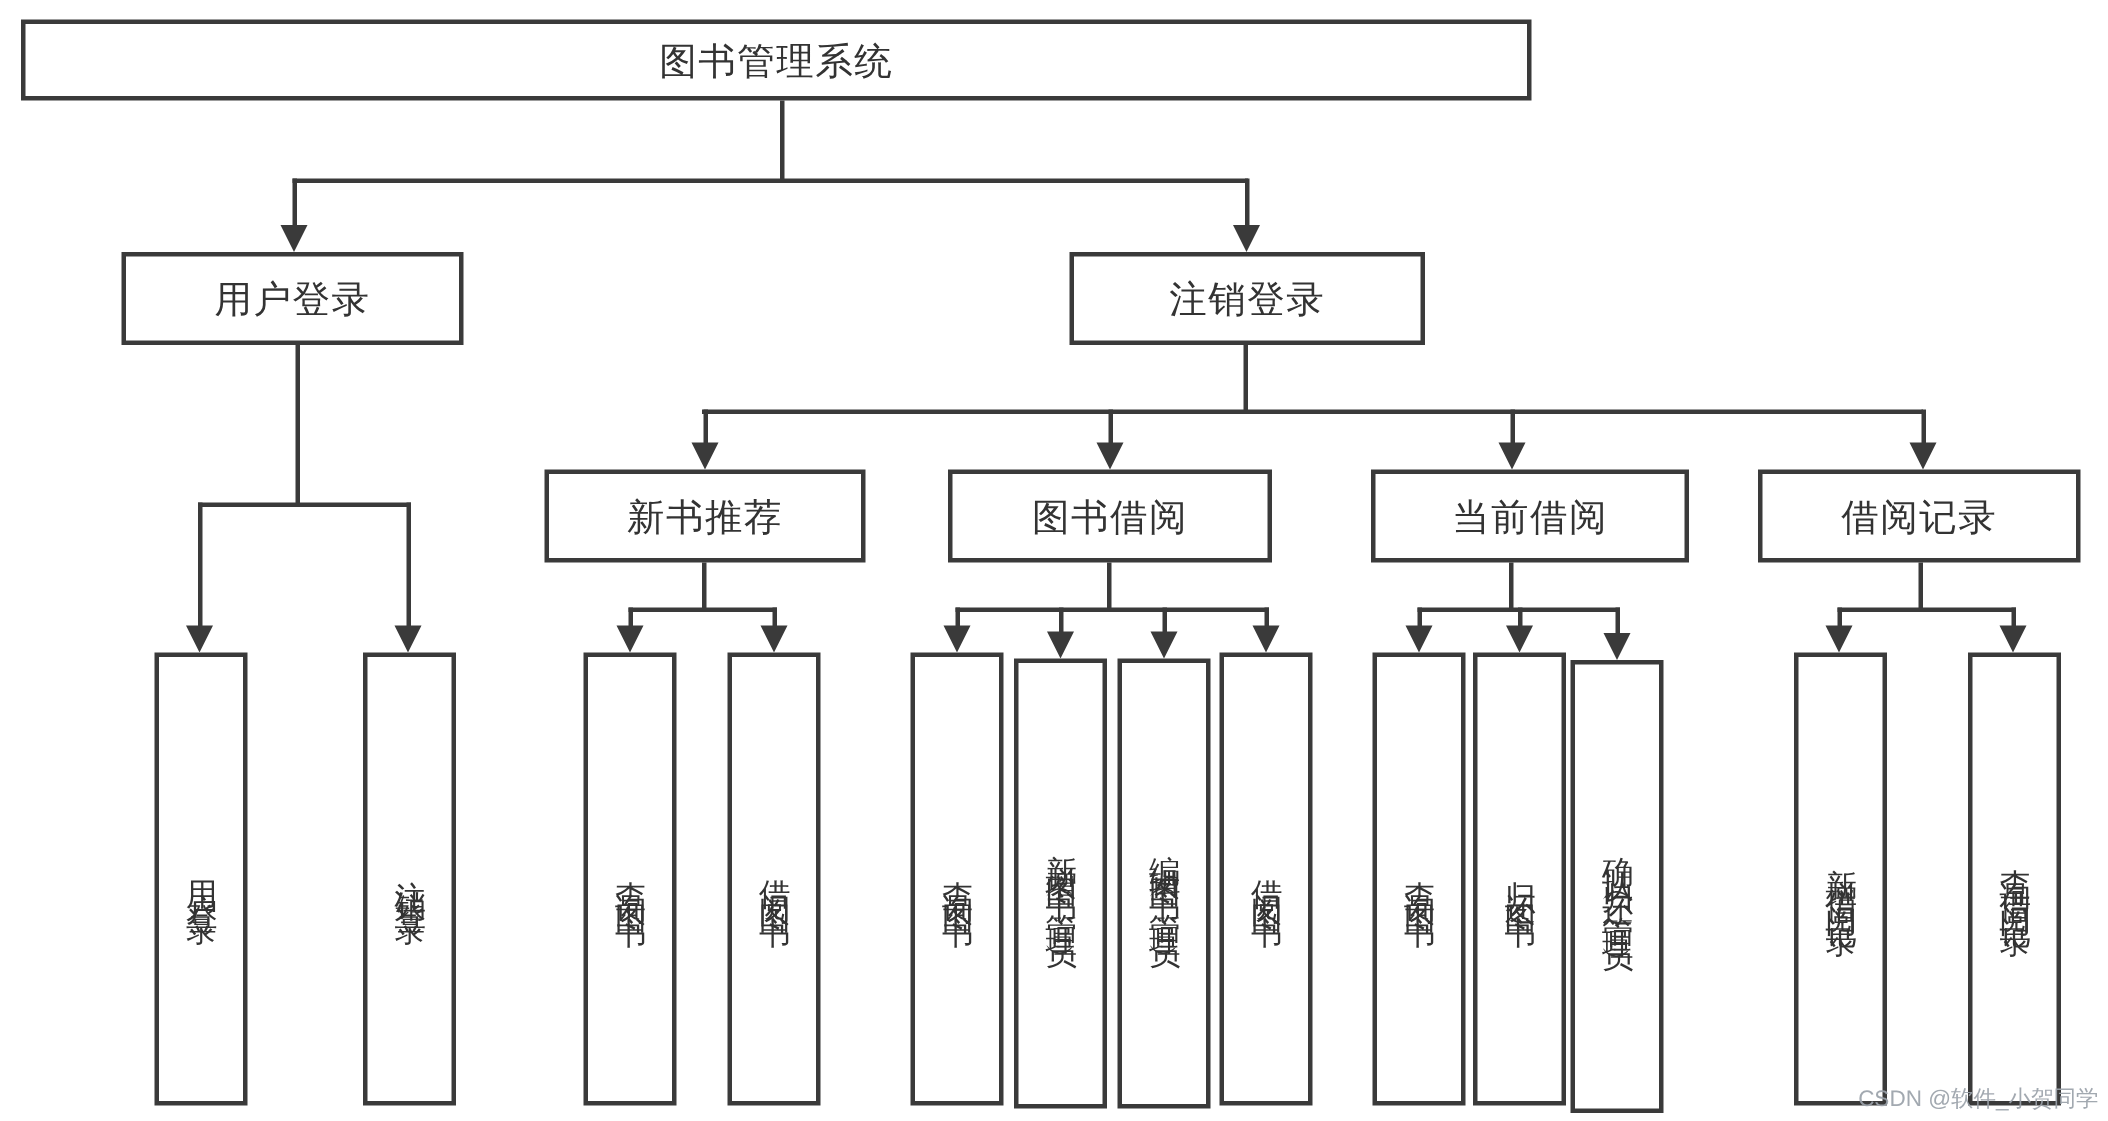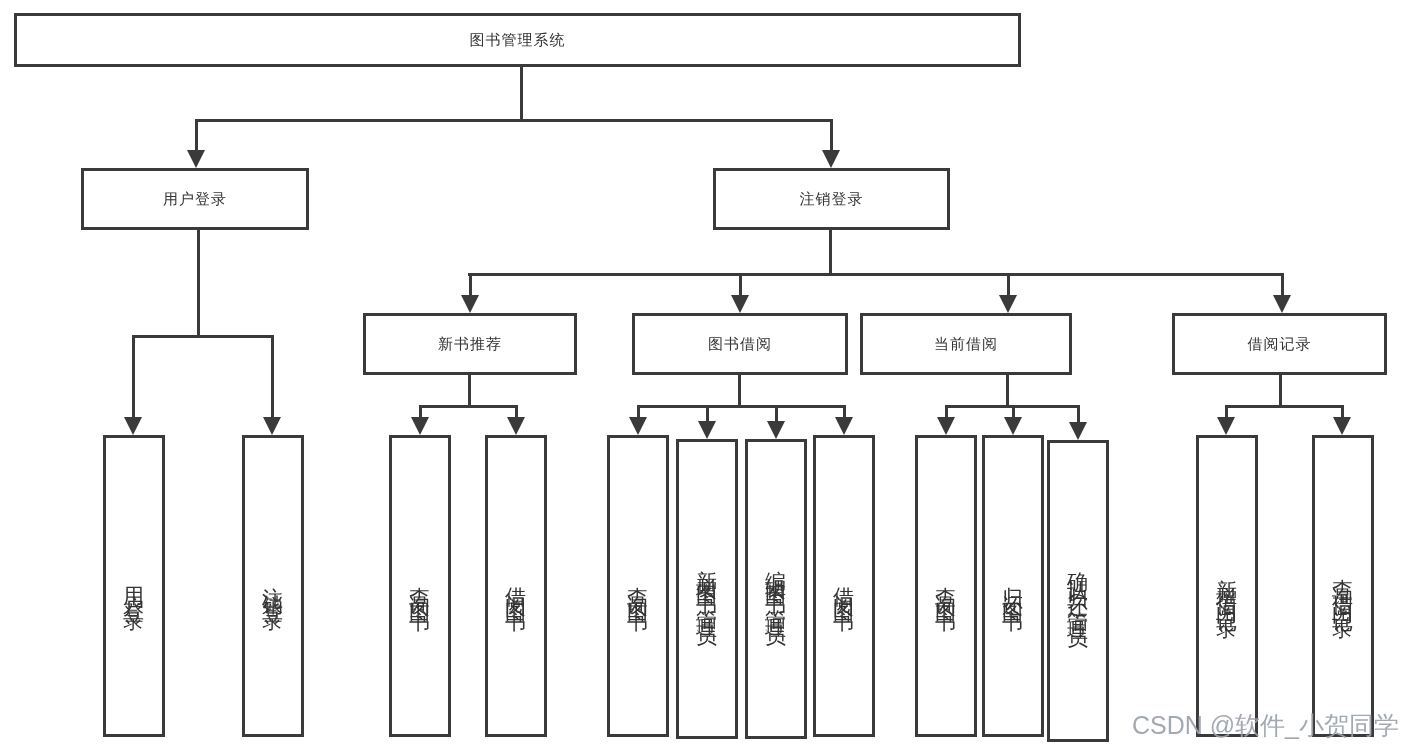--- a/index.html
+++ b/index.html
@@ -12,36 +12,36 @@
   .canvas{
     position:relative;width:1405px;height:747px;background:var(--bg);
     font-family:"Liberation Sans","DejaVu Sans",sans-serif;
     overflow:hidden;
   }
   .box{
     position:absolute;box-sizing:border-box;border:3px solid var(--line);
     background:var(--bg);color:var(--text);
     display:flex;align-items:center;justify-content:center;
   }
-  .box.h{font-size:15px;letter-spacing:1px;white-space:nowrap;}
+  .box.h{font-size:25px;letter-spacing:1px;white-space:nowrap;}
   .box.v{
     font-size:21px;
     writing-mode:vertical-rl;text-orientation:mixed;
     letter-spacing:8px;line-height:1;
   }
   .vl{position:absolute;width:3px;background:var(--line);}
   .hl{position:absolute;height:3px;background:var(--line);}
   .ah{
     position:absolute;width:0;height:0;
     border-left:9px solid transparent;border-right:9px solid transparent;
     border-top:18px solid var(--line);
   }
   .watermark{
     position:absolute;right:6px;bottom:5px;z-index:10;
-    font-size:25px;color:var(--wm);opacity:.92;white-space:nowrap;
+    font-size:15px;color:var(--wm);opacity:.92;white-space:nowrap;
   }
 </style>
 </head>
 <body>
 
 <div class="canvas">
 
   <div class="box h" style="left:14px;top:13px;width:1007px;height:54px">图书管理系统</div>
 
   <div class="vl" style="left:520px;top:67px;height:55px"></div>
@@ -67,21 +67,21 @@
   <div class="ah" style="left:461px;top:295px"></div>
   <div class="vl" style="left:739px;top:273px;height:24px"></div>
   <div class="ah" style="left:731px;top:295px"></div>
   <div class="vl" style="left:1007px;top:273px;height:24px"></div>
   <div class="ah" style="left:999px;top:295px"></div>
   <div class="vl" style="left:1281px;top:273px;height:24px"></div>
   <div class="ah" style="left:1273px;top:295px"></div>
 
   <div class="box h" style="left:363px;top:313px;width:214px;height:62px">新书推荐</div>
   <div class="box h" style="left:632px;top:313px;width:216px;height:62px">图书借阅</div>
-  <div class="box h" style="left:860px;top:313px;width:212px;height:62px">当前借阅</div>
+  <div class="box h" style="left:914px;top:313px;width:212px;height:62px">当前借阅</div>
   <div class="box h" style="left:1172px;top:313px;width:215px;height:62px">借阅记录</div>
 
   <div class="vl" style="left:468px;top:375px;height:33px"></div>
   <div class="hl" style="left:419px;top:405px;width:99px"></div>
   <div class="vl" style="left:419px;top:405px;height:14px"></div>
   <div class="ah" style="left:411px;top:417px"></div>
   <div class="vl" style="left:515px;top:405px;height:14px"></div>
   <div class="ah" style="left:507px;top:417px"></div>
 
   <div class="vl" style="left:738px;top:375px;height:33px"></div>

